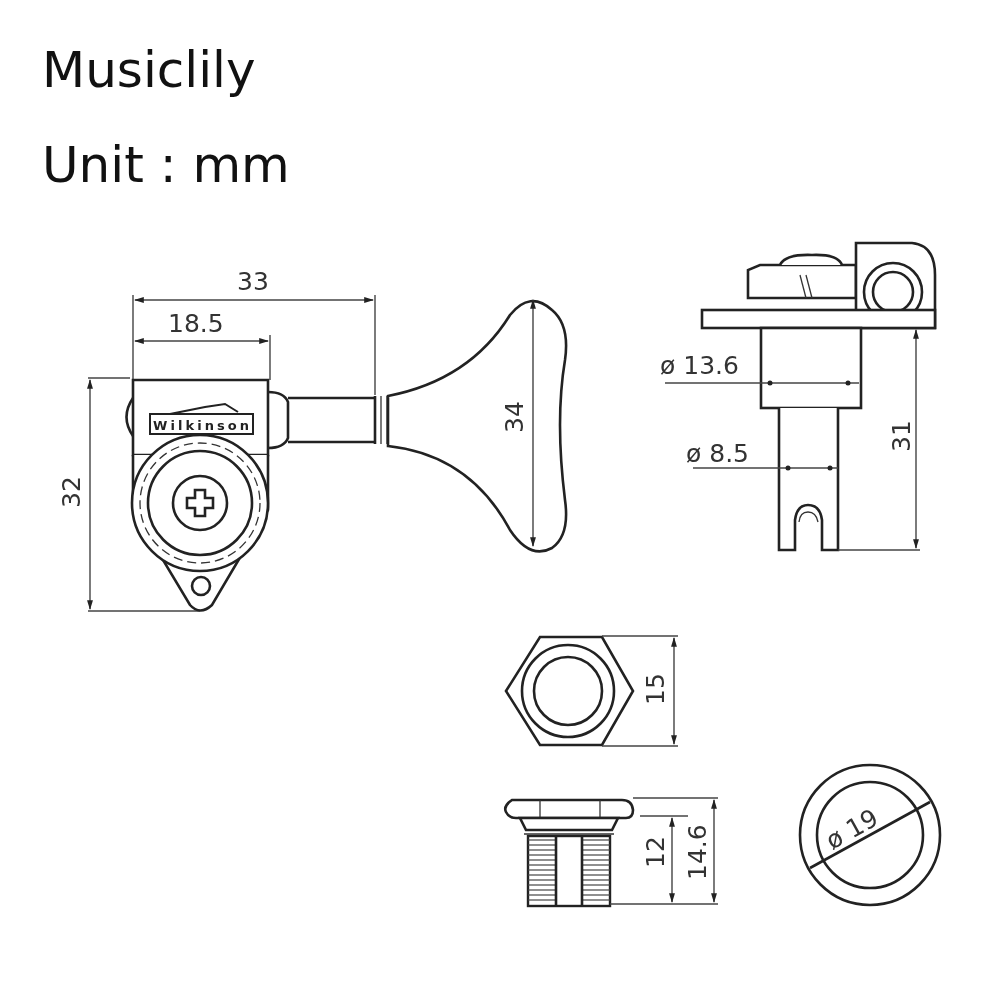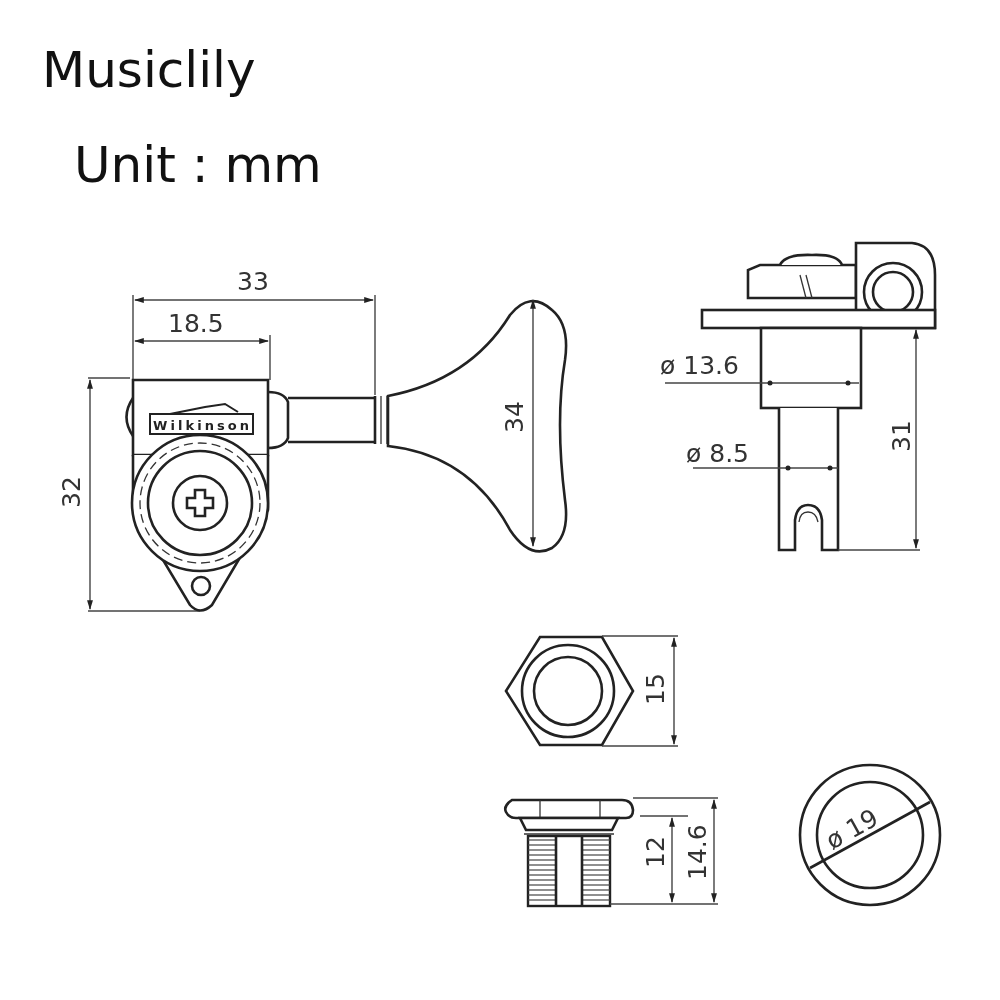--- a/index.html
+++ b/index.html
@@ -1,19 +1,19 @@
 <!DOCTYPE html>
 <html><head>
 <meta charset="utf-8">
 <style>
   html, body { margin:0; padding:0; background:#ffffff; }
   body { width:1000px; height:1000px; position:relative; overflow:hidden; font-family:"DejaVu Sans", sans-serif; }
   .title { position:absolute; left:42px; font-family:"DejaVu Sans", sans-serif; color:#111; font-size:50px; line-height:1; letter-spacing:0px; }
   #brand { top:45px;text-align:center; }
-  #unit { top:140px;margin-left:32px; }
+  #unit { top:140px; }
   svg { position:absolute; left:0; top:0; }
   .ln { stroke:#222; stroke-width:2.6; fill:none; }
   .thin { stroke:#333; stroke-width:1.3; fill:none; }
   .dim { stroke:#444; stroke-width:1.4; fill:none; }
   .dtext { font-family:"DejaVu Sans", sans-serif; font-size:25px; fill:#333; }
   .fillw { fill:#fff; }
 </style>
 </head>
 <body>
 

